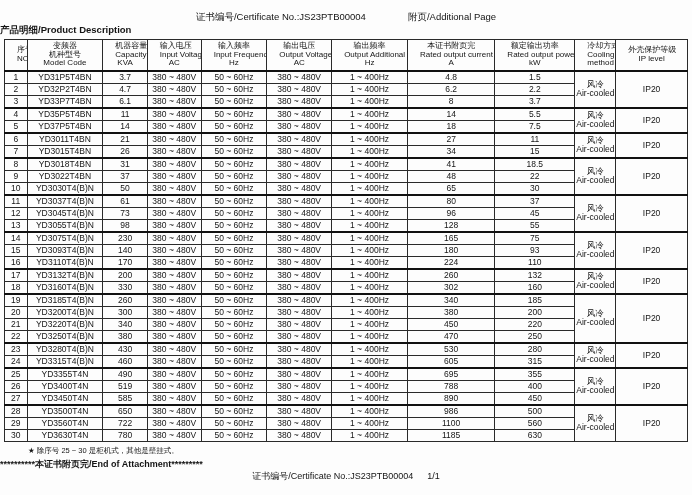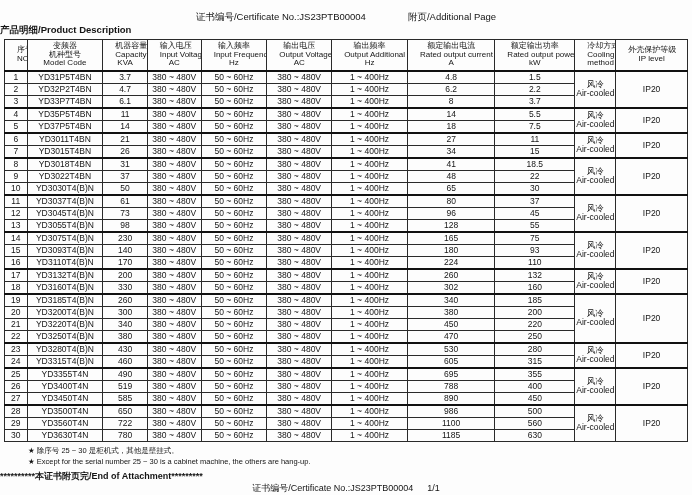--- a/index.html
+++ b/index.html
@@ -122,21 +122,21 @@
             <div>输出电压</div>
             <div>Output Voltage</div>
             <div>AC</div>
           </th>
           <th>
             <div>输出频率</div>
             <div>Output Additional</div>
             <div>Hz</div>
           </th>
           <th>
-            <div>额定输出电流</div>
+            <div>本证书附页完</div>
             <div>Rated output current</div>
             <div>A</div>
           </th>
           <th>
             <div>额定输出功率</div>
             <div>Rated output power</div>
             <div>kW</div>
           </th>
           <th>
             <div>冷却方式</div>
@@ -533,21 +533,20 @@
           <td class="cell-output-voltage">380 ~ 480V</td>
           <td class="cell-output-frequency">1 ~ 400Hz</td>
           <td class="cell-rated-current">1185</td>
           <td class="cell-rated-power">630</td>
         </tr>
       </tbody>
   </table>
 
   <div class="footnotes">
     <div>★ 除序号 25 ~ 30 是柜机式，其他是壁挂式。</div>
-    <div>★ Except for the serial number 25 ~ 30 is a cabinet machine, the others are hang-up.</div>
   </div>
 
   <div class="footer-end">**********本证书附页完/End of Attachment*********</div>
 
   <div class="footer-cert">
     <span>证书编号/Certificate No.:JS23PTB00004</span>
     <span>1/1</span>
   </div>
 
 </div>

